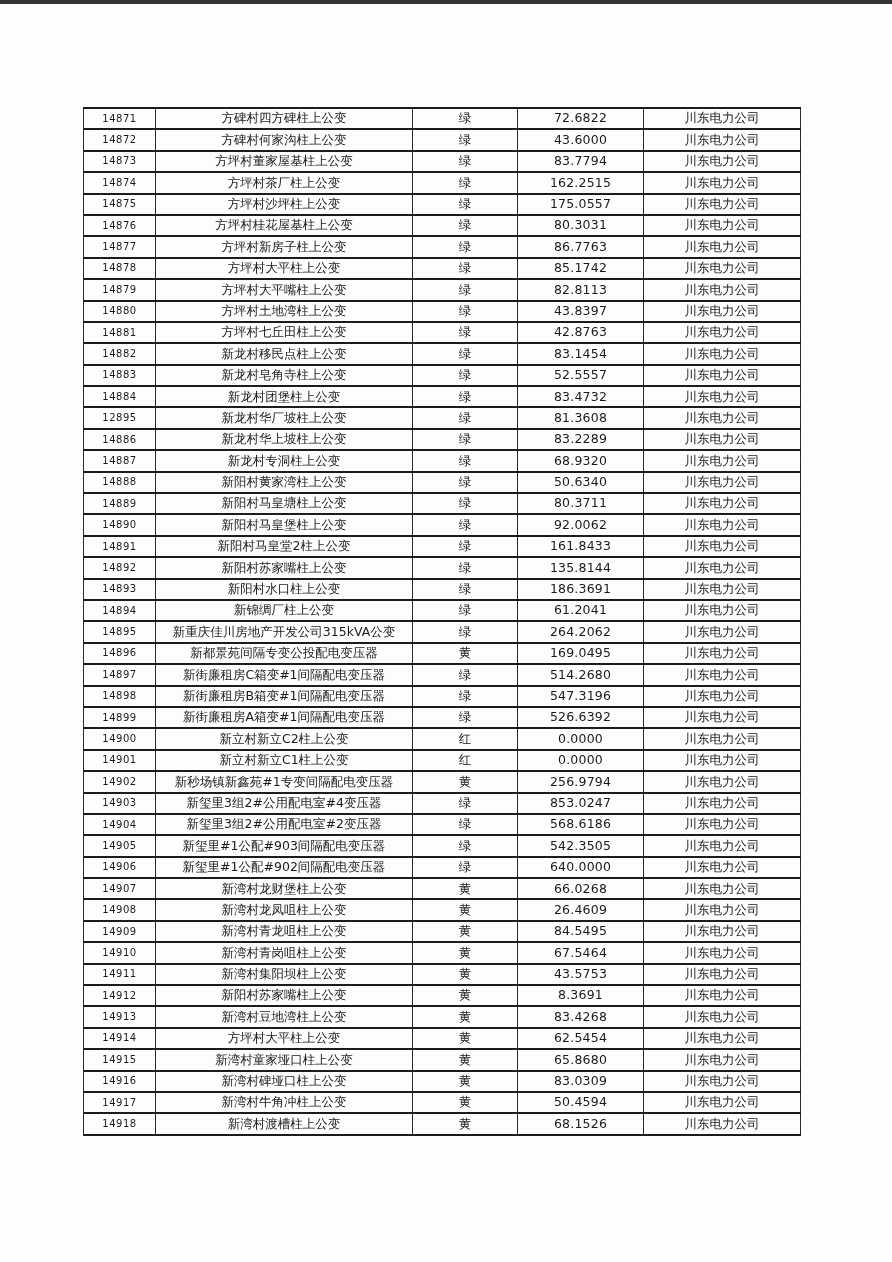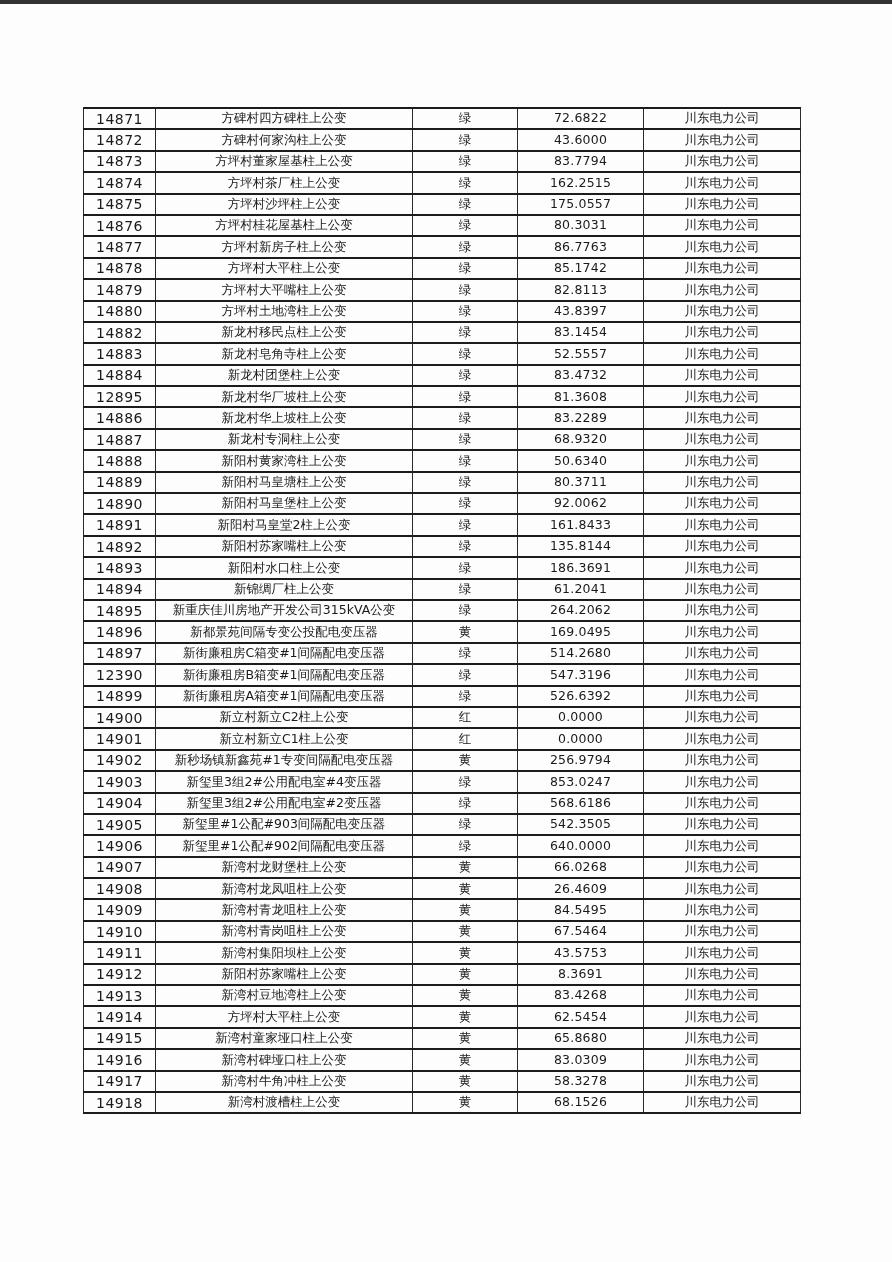--- a/index.html
+++ b/index.html
@@ -37,21 +37,21 @@
     height: 19.4px;
     padding: 0 2px;
     text-align: center;
     vertical-align: middle;
     font-size: 12.5px;
     color: #1a1a1a;
     white-space: nowrap;
     overflow: hidden;
     line-height: 1;
   }
-  .grid td.c-id { font-size: 14px; letter-spacing: 0.5px; }
+  .grid td.c-id { font-size: 10px; letter-spacing: 0.5px; }
   .grid td.c-val { letter-spacing: 0.2px; }
 </style>
 </head>
 <body style="background: rgb(253, 253, 253);">
 
 <div>
   <div class="top-line" style="background: rgb(51, 51, 51);"></div>
 
   <table class="grid">
     <colgroup>
@@ -126,20 +126,27 @@
           <td class="c-company">川东电力公司</td>
         </tr>
         <tr>
           <td class="c-id">14880</td>
           <td class="c-name">方坪村土地湾柱上公变</td>
           <td class="c-status">绿</td>
           <td class="c-val">43.8397</td>
           <td class="c-company">川东电力公司</td>
         </tr>
         <tr>
+          <td class="c-id">14881</td>
+          <td class="c-name">方坪村七丘田柱上公变</td>
+          <td class="c-status">绿</td>
+          <td class="c-val">42.8763</td>
+          <td class="c-company">川东电力公司</td>
+        </tr>
+        <tr>
           <td class="c-id">14882</td>
           <td class="c-name">新龙村移民点柱上公变</td>
           <td class="c-status">绿</td>
           <td class="c-val">83.1454</td>
           <td class="c-company">川东电力公司</td>
         </tr>
         <tr>
           <td class="c-id">14883</td>
           <td class="c-name">新龙村皂角寺柱上公变</td>
           <td class="c-status">绿</td>
@@ -238,21 +245,21 @@
           <td class="c-company">川东电力公司</td>
         </tr>
         <tr>
           <td class="c-id">14897</td>
           <td class="c-name">新街廉租房C箱变#1间隔配电变压器</td>
           <td class="c-status">绿</td>
           <td class="c-val">514.2680</td>
           <td class="c-company">川东电力公司</td>
         </tr>
         <tr>
-          <td class="c-id">12390</td>
+          <td class="c-id">14898</td>
           <td class="c-name">新街廉租房B箱变#1间隔配电变压器</td>
           <td class="c-status">绿</td>
           <td class="c-val">547.3196</td>
           <td class="c-company">川东电力公司</td>
         </tr>
         <tr>
           <td class="c-id">14899</td>
           <td class="c-name">新街廉租房A箱变#1间隔配电变压器</td>
           <td class="c-status">绿</td>
           <td class="c-val">526.6392</td>
@@ -374,21 +381,21 @@
           <td class="c-id">14916</td>
           <td class="c-name">新湾村碑垭口柱上公变</td>
           <td class="c-status">黄</td>
           <td class="c-val">83.0309</td>
           <td class="c-company">川东电力公司</td>
         </tr>
         <tr>
           <td class="c-id">14917</td>
           <td class="c-name">新湾村牛角冲柱上公变</td>
           <td class="c-status">黄</td>
-          <td class="c-val">58.3278</td>
+          <td class="c-val">50.4594</td>
           <td class="c-company">川东电力公司</td>
         </tr>
         <tr>
           <td class="c-id">14918</td>
           <td class="c-name">新湾村渡槽柱上公变</td>
           <td class="c-status">黄</td>
           <td class="c-val">68.1526</td>
           <td class="c-company">川东电力公司</td>
         </tr>
       </tbody>

